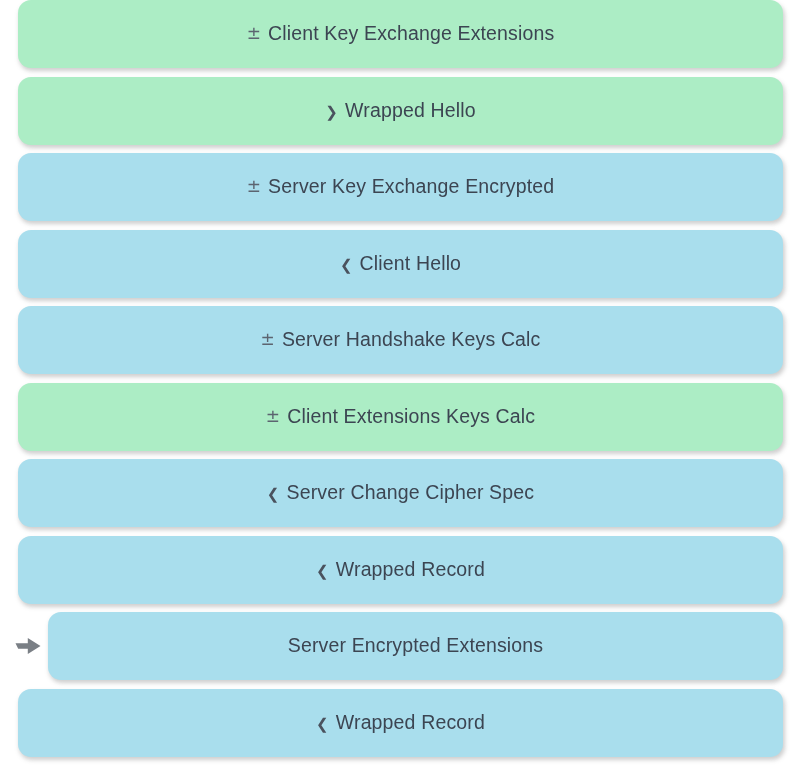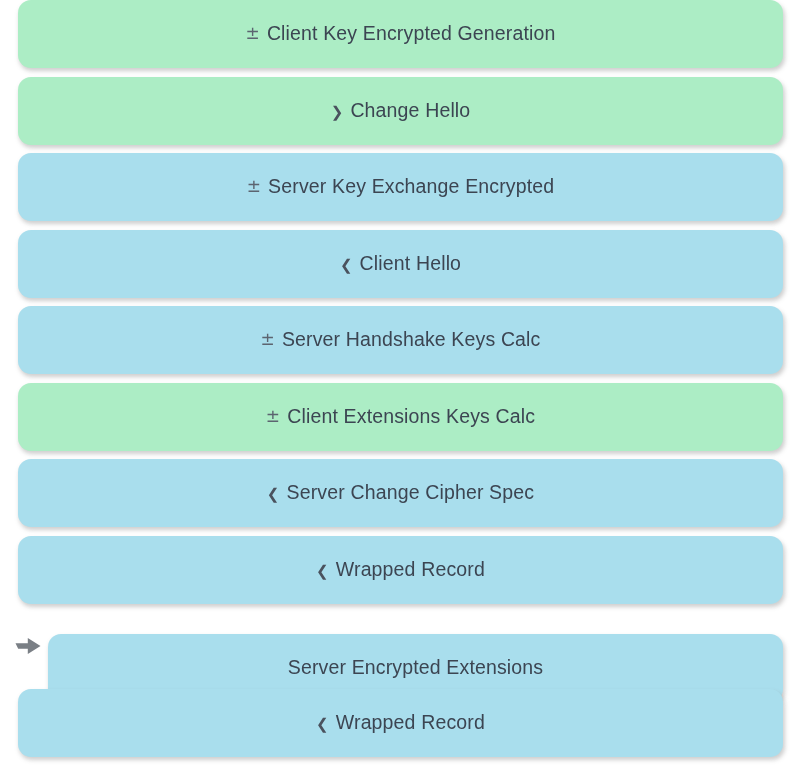--- a/index.html
+++ b/index.html
@@ -102,29 +102,29 @@
 </style>
 </head>
 <body>
 
 <div id="app">
   <div id="rows">
       <div class="row">
         <div class="bar bar-green" style="background: rgb(172, 237, 197);">
           <span class="bar-label">
             <span class="glyph plusminus">±</span>
-            <span>Client Key Encrypted Generation</span>
+            <span>Client Key Exchange Extensions</span>
           </span>
         </div>
       </div>
       <div class="row">
         <div class="bar bar-green" style="background: rgb(172, 237, 197);">
           <span class="bar-label">
             <span class="glyph chev">❯</span>
-            <span>Change Hello</span>
+            <span>Wrapped Hello</span>
           </span>
         </div>
       </div>
       <div class="row">
         <div class="bar bar-blue" style="background: rgb(169, 222, 237);">
           <span class="bar-label">
             <span class="glyph plusminus">±</span>
             <span>Server Key Exchange Encrypted</span>
           </span>
         </div>
@@ -168,21 +168,21 @@
             <span>Wrapped Record</span>
           </span>
         </div>
       </div>
       <div class="row">
         <div class="row-marker">
           <svg width="28" height="20" viewBox="0 0 28 20" aria-hidden="true">
             <path d="M1.5 7.2 h12.3 V2.0 L26.5 10.0 L13.8 18.0 V12.8 H4.2 Z" fill="#7a7f85"></path>
           </svg>
         </div>
-        <div class="bar bar-blue indented" style="background: rgb(169, 222, 237); margin-top: 22px;">
+        <div class="bar bar-blue indented" style="background: rgb(169, 222, 237);">
           <span class="bar-label">
             <span>Server Encrypted Extensions</span>
           </span>
         </div>
       </div>
       <div class="row">
         <div class="bar bar-blue" style="background: rgb(169, 222, 237);">
           <span class="bar-label">
             <span class="glyph chev">❮</span>
             <span>Wrapped Record</span>

